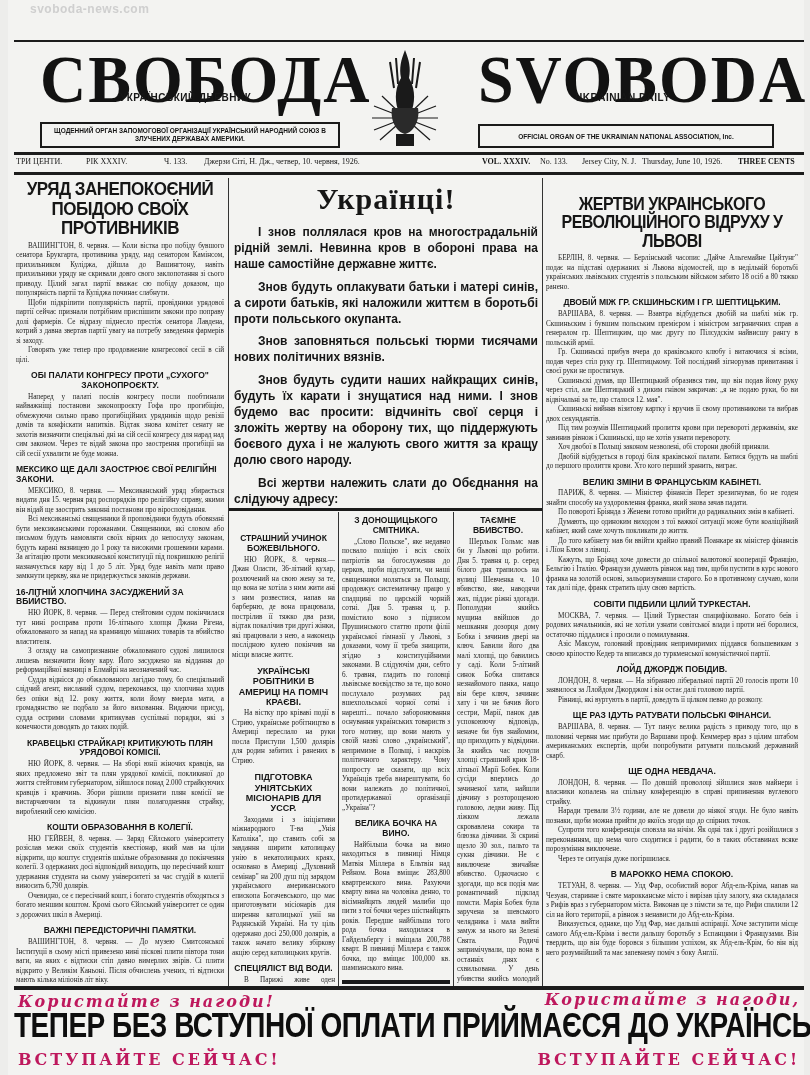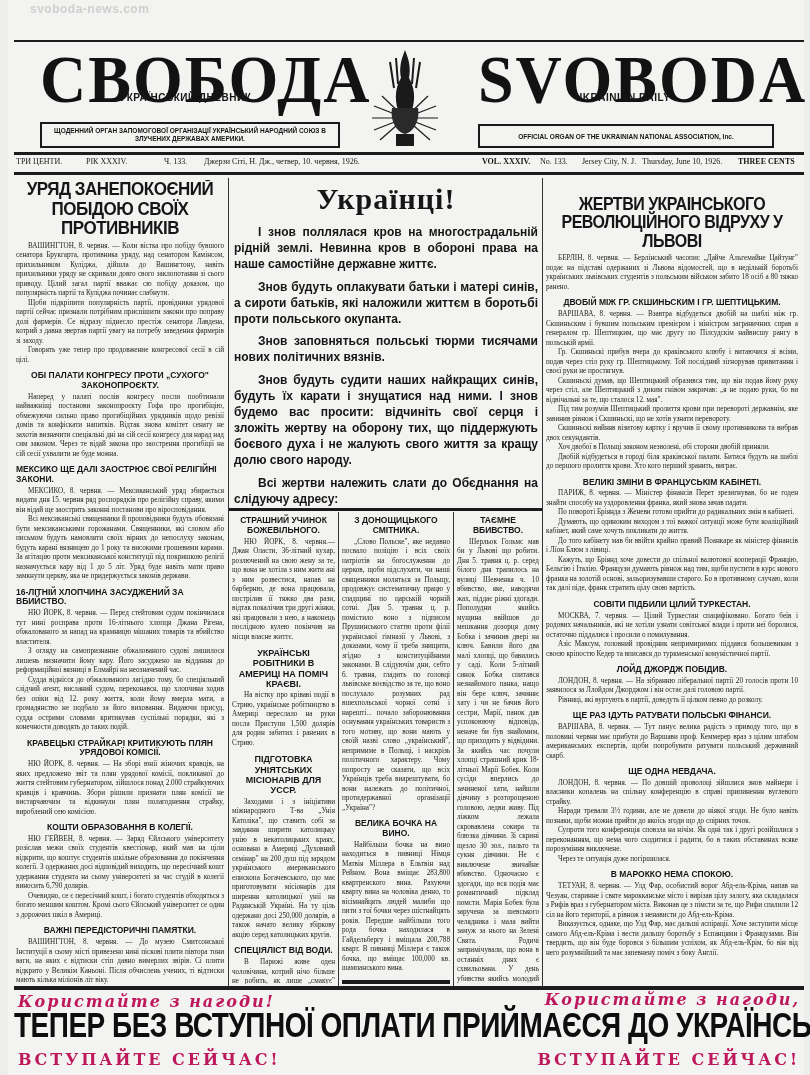--- a/index.html
+++ b/index.html
@@ -119,21 +119,21 @@
   <div class="appeal-title">Українці!</div>
   <p>І знов поллялася кров на многострадальній рідній землі. Невинна кров в обороні права на наше самостійне державне життє.</p>
   <p>Знов будуть оплакувати батьки і матері синів, а сироти батьків, які наложили життєм в боротьбі проти польського окупанта.</p>
   <p>Знов заповняться польські тюрми тисячами нових політичних вязнів.</p>
   <p>Знов будуть судити наших найкращих синів, будуть їх карати і знущатися над ними. І знов будемо вас просити: відчиніть свої серця і зложіть жертву на оборону тих, що піддержують боєвого духа і не жалують свого життя за кращу долю свого народу.</p>
   <p>Всі жертви належить слати до Обєднання на слідуючу адресу:</p>
 
 </div>
 
 <div class="col" style="left:232px;top:514px;width:103px;height:470px;">
-  <h3 class="sh" style="margin-top:2px;">СТРАШНИЙ УЧИНОК БОЖЕВІЛЬНОГО.</h3>
+  <h3 class="sh" style="margin-top:20px;">СТРАШНИЙ УЧИНОК БОЖЕВІЛЬНОГО.</h3>
   <p class="tx">НЮ ЙОРК, 8. червня.— Джан Оласти, 36-літний кухар, розлючений на свою жену за те, що вона не хотіла з ним жити ані з ним розвестися, напав на барберню, де вона працювала, пострілив її тяжко два рази, відтак покалічив три другі жінки, які працювали з нею, а наконець послідною кулею покінчив на місци власне життє.</p>
   <h3 class="sh" style="font-size:9px;">УКРАЇНСЬКІ РОБІТНИКИ В АМЕРИЦІ НА ПОМІЧ КРАЄВІ.</h3>
   <p class="tx">На вістку про кріваві події в Стрию, українське робітництво в Америці переслало на руки посла Приступи 1,500 долярів для родин забитих і ранених в Стрию.</p>
   <h3 class="sh" style="font-size:9px;">ПІДГОТОВКА УНІЯТСЬКИХ МІСІОНАРІВ ДЛЯ УССР.</h3>
   <p class="tx">Заходами і з ініціятиви міжнародного Т-ва „Унія Католіка", що ставить собі за завдання ширити католицьку унію в некатолицьких краях, основано в Америці „Духовний семінар" на 200 душ під зарядом українського американського епископа Богачевського, що має приготовувати місіонарів для ширення католицької унії на Радянській Україні. На ту ціль одержано досі 250,000 долярів, а також начато велику збіркову акцію серед католицьких кругів.</p>
   <h3 class="sh">СПЕЦІЯЛІСТ ВІД ВОДИ.</h3>
   <p class="tx">В Парижі живе оден чоловічина, котрий нічо більше не робить, як лише „смакує" воду. Його язик такий делікатний, що він покушавши води, відгадає зараз, з котрої сторони Франції вода походить. Часом вгадує навіть, з якого жерела вода. Рівнож вміє він сказати, які мінеральні частини находяться в воді і в якій скількости.</p>
 </div>
 
 <div class="col" style="left:342px;top:514px;width:108px;height:470px;">
@@ -152,22 +152,22 @@
 
 </div>
 
 <div class="col" style="left:546px;top:180px;width:252px;height:806px;margin-top:16px;">
   <h2 class="hl" style="font-size:16px;margin:2px 0 6px;">ЖЕРТВИ УКРАЇНСЬКОГО РЕВОЛЮЦІЙНОГО ВІДРУХУ У ЛЬВОВІ</h2>
   <p class="tx">БЕРЛІН, 8. червня. — Берлінський часопис „Дайче Альгемайне Цайтунг" подає на підставі одержаних зі Львова відомостей, що в недільній боротьбі українських львівських студентів з польським військом забито 18 осіб а 80 тяжко ранено.</p>
   <h3 class="sh">ДВОБІЙ МІЖ ГР. СКШИНЬСКИМ І ГР. ШЕПТИЦЬКИМ.</h3>
   <p class="tx">ВАРШАВА, 8. червня. — Взавтра відбудеться двобій на шаблі між гр. Скшиньским і бувшим польським премієром і міністром заграничних справ а генералом гр. Шептицким, що має другу по Пілсудскім найвисшу рангу в польській армії.</p>
   <p class="tx">Гр. Скшиньскі прибув вчера до краківського клюбу і витаючися зі всіми, подав через стіл руку гр. Шептицькому. Той послідний зігнорував привитання і своєї руки не простягнув.</p>
   <p class="tx">Скшиньскі думав, що Шептицький образився тим, що він подав йому руку через стіл, але Шептицький з диким гнівом закричав: „я не подаю руки, бо ви відвічальні за те, що сталося 12. мая".</p>
+  <p class="tx">Скшиньскі вийняв візитову картку і вручив її свому противникови та вибрав двох секундантів.</p>
   <p class="tx">Під тим розумів Шептицький пролиття крови при перевороті державнім, яке завинив рівнож і Скшиньскі, що не хотів узнати перевороту.</p>
-  <p class="tx">Скшиньскі вийняв візитову картку і вручив її свому противникови та вибрав двох секундантів.</p>
   <p class="tx">Хоч двобої в Польщі законом незволені, обі сторони двобій приняли.</p>
   <p class="tx">Двобій відбудеться в городі біля краківської палати. Битися будуть на шаблі до першого пролиття крови. Хто кого перший зранить, виграє.</p>
   <h3 class="sh">ВЕЛИКІ ЗМІНИ В ФРАНЦУСЬКІМ КАБІНЕТІ.</h3>
   <p class="tx">ПАРИЖ, 8. червня. — Міністер фінансів Перет зрезигнував, бо не годен знайти способу на уздоровлення франка, який знова зачав падати.</p>
   <p class="tx">По повороті Бріянда з Женеви готово прийти до радикальних змін в кабінеті.</p>
   <p class="tx">Думають, що одиноким виходом з тої важкої ситуації може бути коаліційний кабінет, який саме хочуть покликати до життя.</p>
   <p class="tx">До того кабінету мав би ввійти крайно правий Поанкаре як міністер фінансів і Лїон Блюм з лівиці.</p>
   <p class="tx">Кажуть, що Бріянд хоче довести до спільної валютової кооперації Францію, Бельгію і Італію. Французи думають рівнож над тим, щоби пустити в курс нового франка на золотій основі, зальоризувавши старого. Бо в противному случаю, коли так далі піде, франк стратить цілу свою вартість.</p>
   <h3 class="sh">СОВІТИ ПІДБИЛИ ЦІЛИЙ ТУРКЕСТАН.</h3>
   <p class="tx">МОСКВА, 7. червня. — Цілий Туркестан спацифіковано. Богато беїв і родових начальників, які не хотіли узнати совітської влади і проти неї боролися, остаточно піддалися і просили о помилування.</p>

